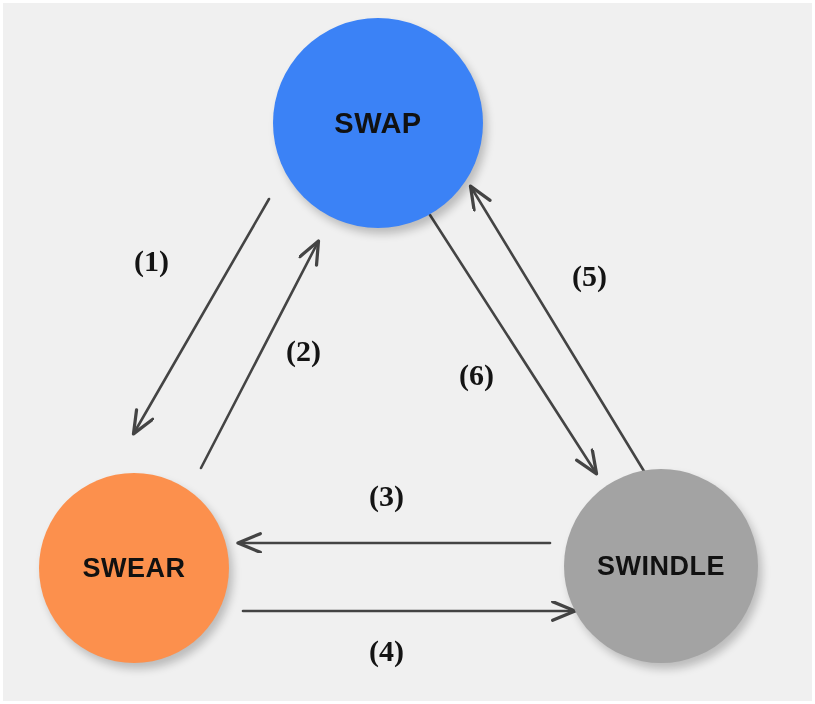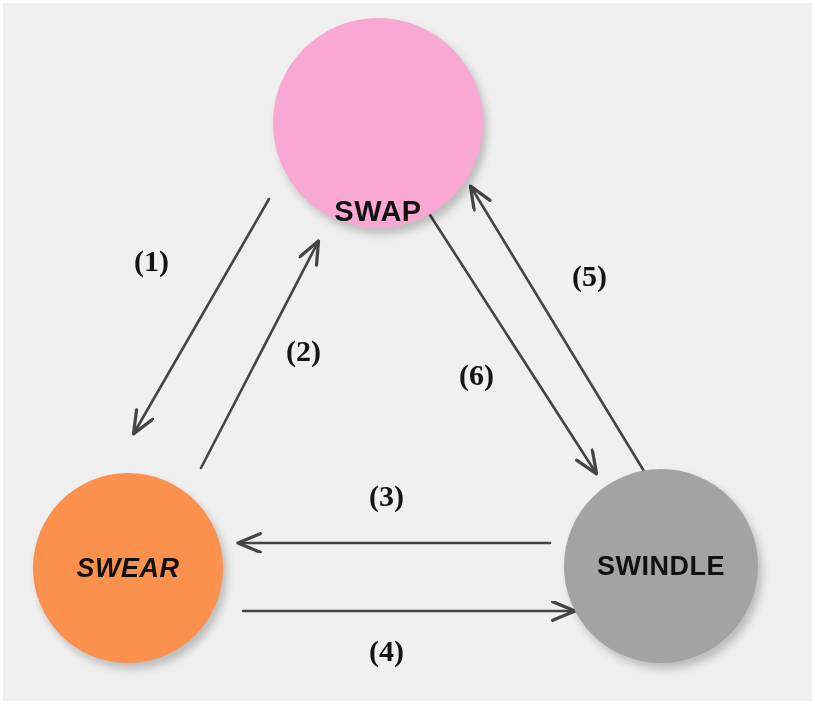--- a/index.html
+++ b/index.html
@@ -67,25 +67,25 @@
     <g id="edge-lines">
         <line x1="266" y1="196" x2="131" y2="430" stroke="#444444" stroke-width="2.6" stroke-linecap="round" marker-end="url(#arrowhead)"></line>
         <line x1="198" y1="465" x2="315" y2="239" stroke="#444444" stroke-width="2.6" stroke-linecap="round" marker-end="url(#arrowhead)"></line>
         <line x1="547" y1="540" x2="236" y2="540" stroke="#444444" stroke-width="2.6" stroke-linecap="round" marker-end="url(#arrowhead)"></line>
         <line x1="240" y1="608" x2="571" y2="608" stroke="#444444" stroke-width="2.6" stroke-linecap="round" marker-end="url(#arrowhead)"></line>
         <line x1="661" y1="501" x2="468" y2="184" stroke="#444444" stroke-width="2.6" stroke-linecap="round" marker-end="url(#arrowhead)"></line>
         <line x1="427" y1="212" x2="593" y2="470" stroke="#444444" stroke-width="2.6" stroke-linecap="round" marker-end="url(#arrowhead)"></line>
       </g>
   </svg>
 
-  <div class="node" style="left:270px; top:15px; width:210px; height:210px; background:#f9a8d4;align-items:flex-end;">
+  <div class="node" style="left:270px; top:15px; width:210px; height:210px; background:#3b82f6;">
     <span class="node-label node-swap">SWAP</span>
   </div>
 
-  <div class="node" style="left:30px; top:470px; width:190px; height:190px; background:#fc904d;font-style:italic;">
+  <div class="node" style="left:36px; top:470px; width:190px; height:190px; background:#fc904d;">
     <span class="node-label node-other">SWEAR</span>
   </div>
 
   <div class="node" style="left:561px; top:466px; width:194px; height:194px; background:#a3a3a3;">
     <span class="node-label node-other">SWINDLE</span>
   </div>
 
   <div id="edge-labels">
       <div class="edge-label" style="left: 131px; top: 241px;">(1)</div>
       <div class="edge-label" style="left: 283px; top: 331px;">(2)</div>

